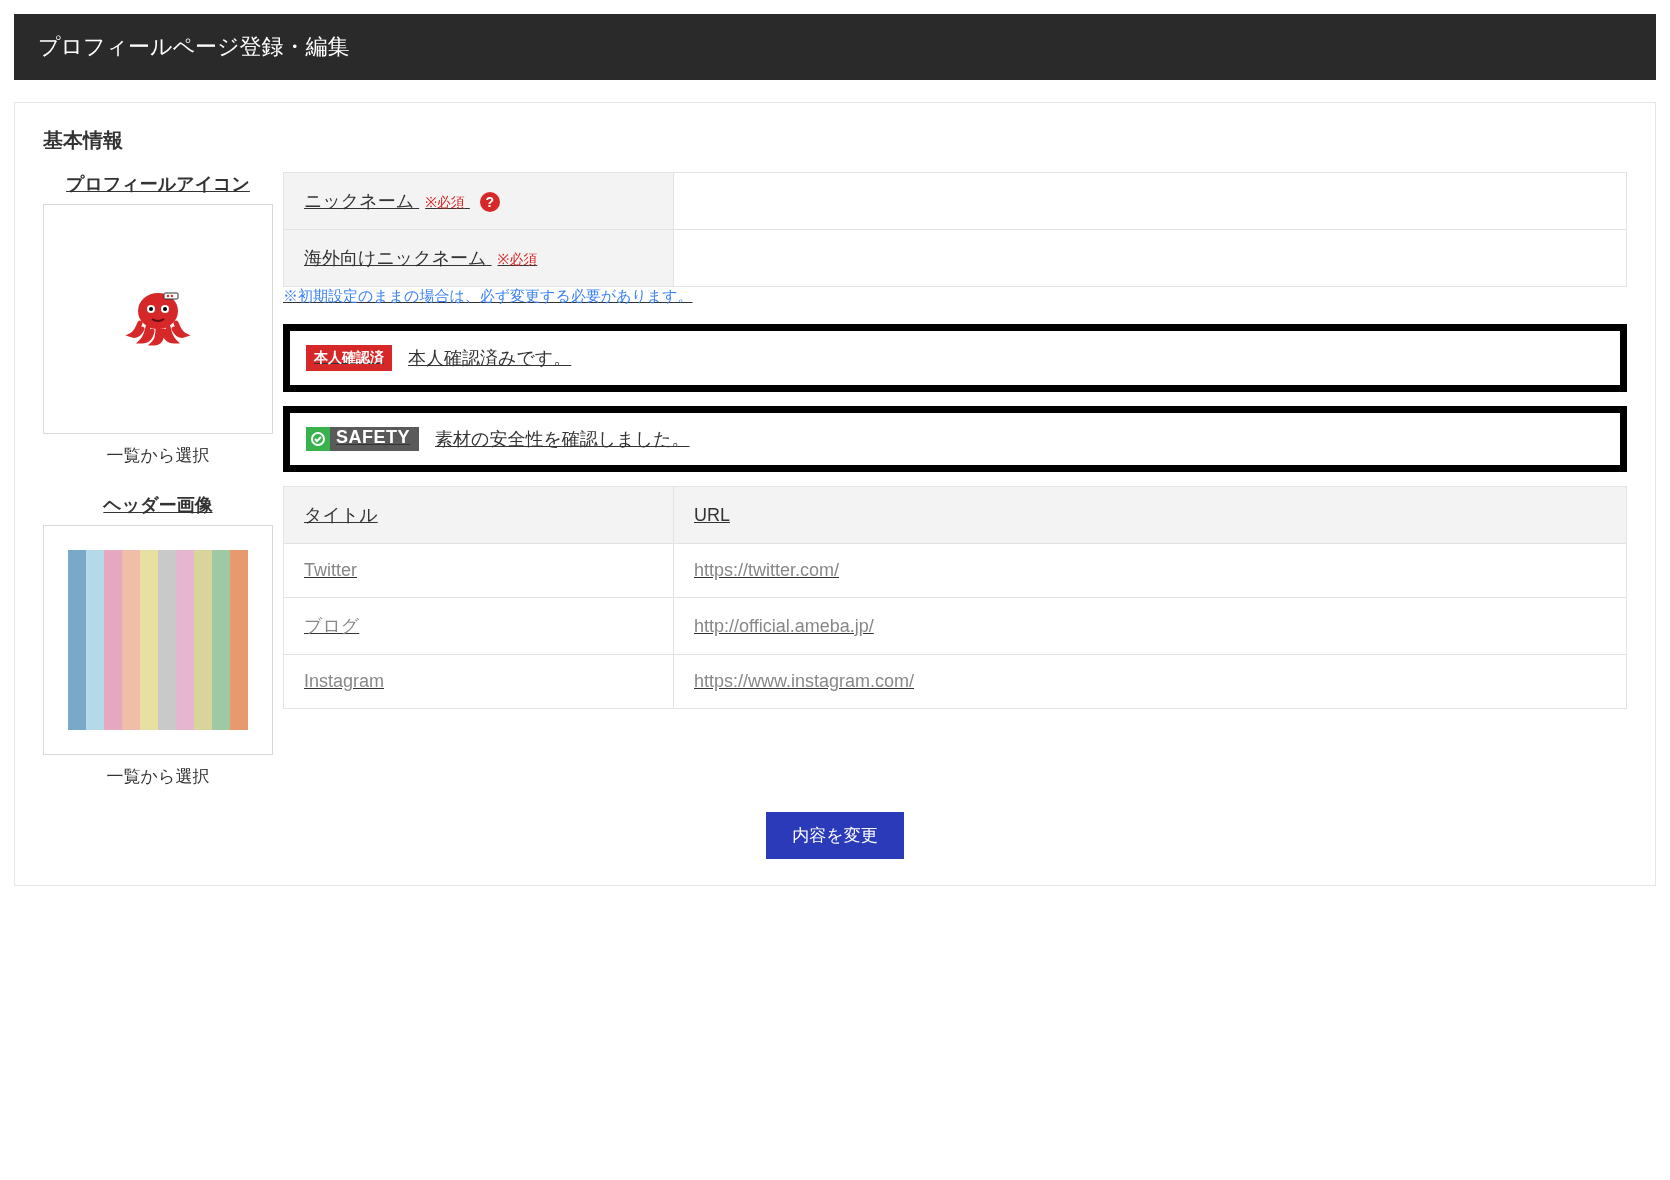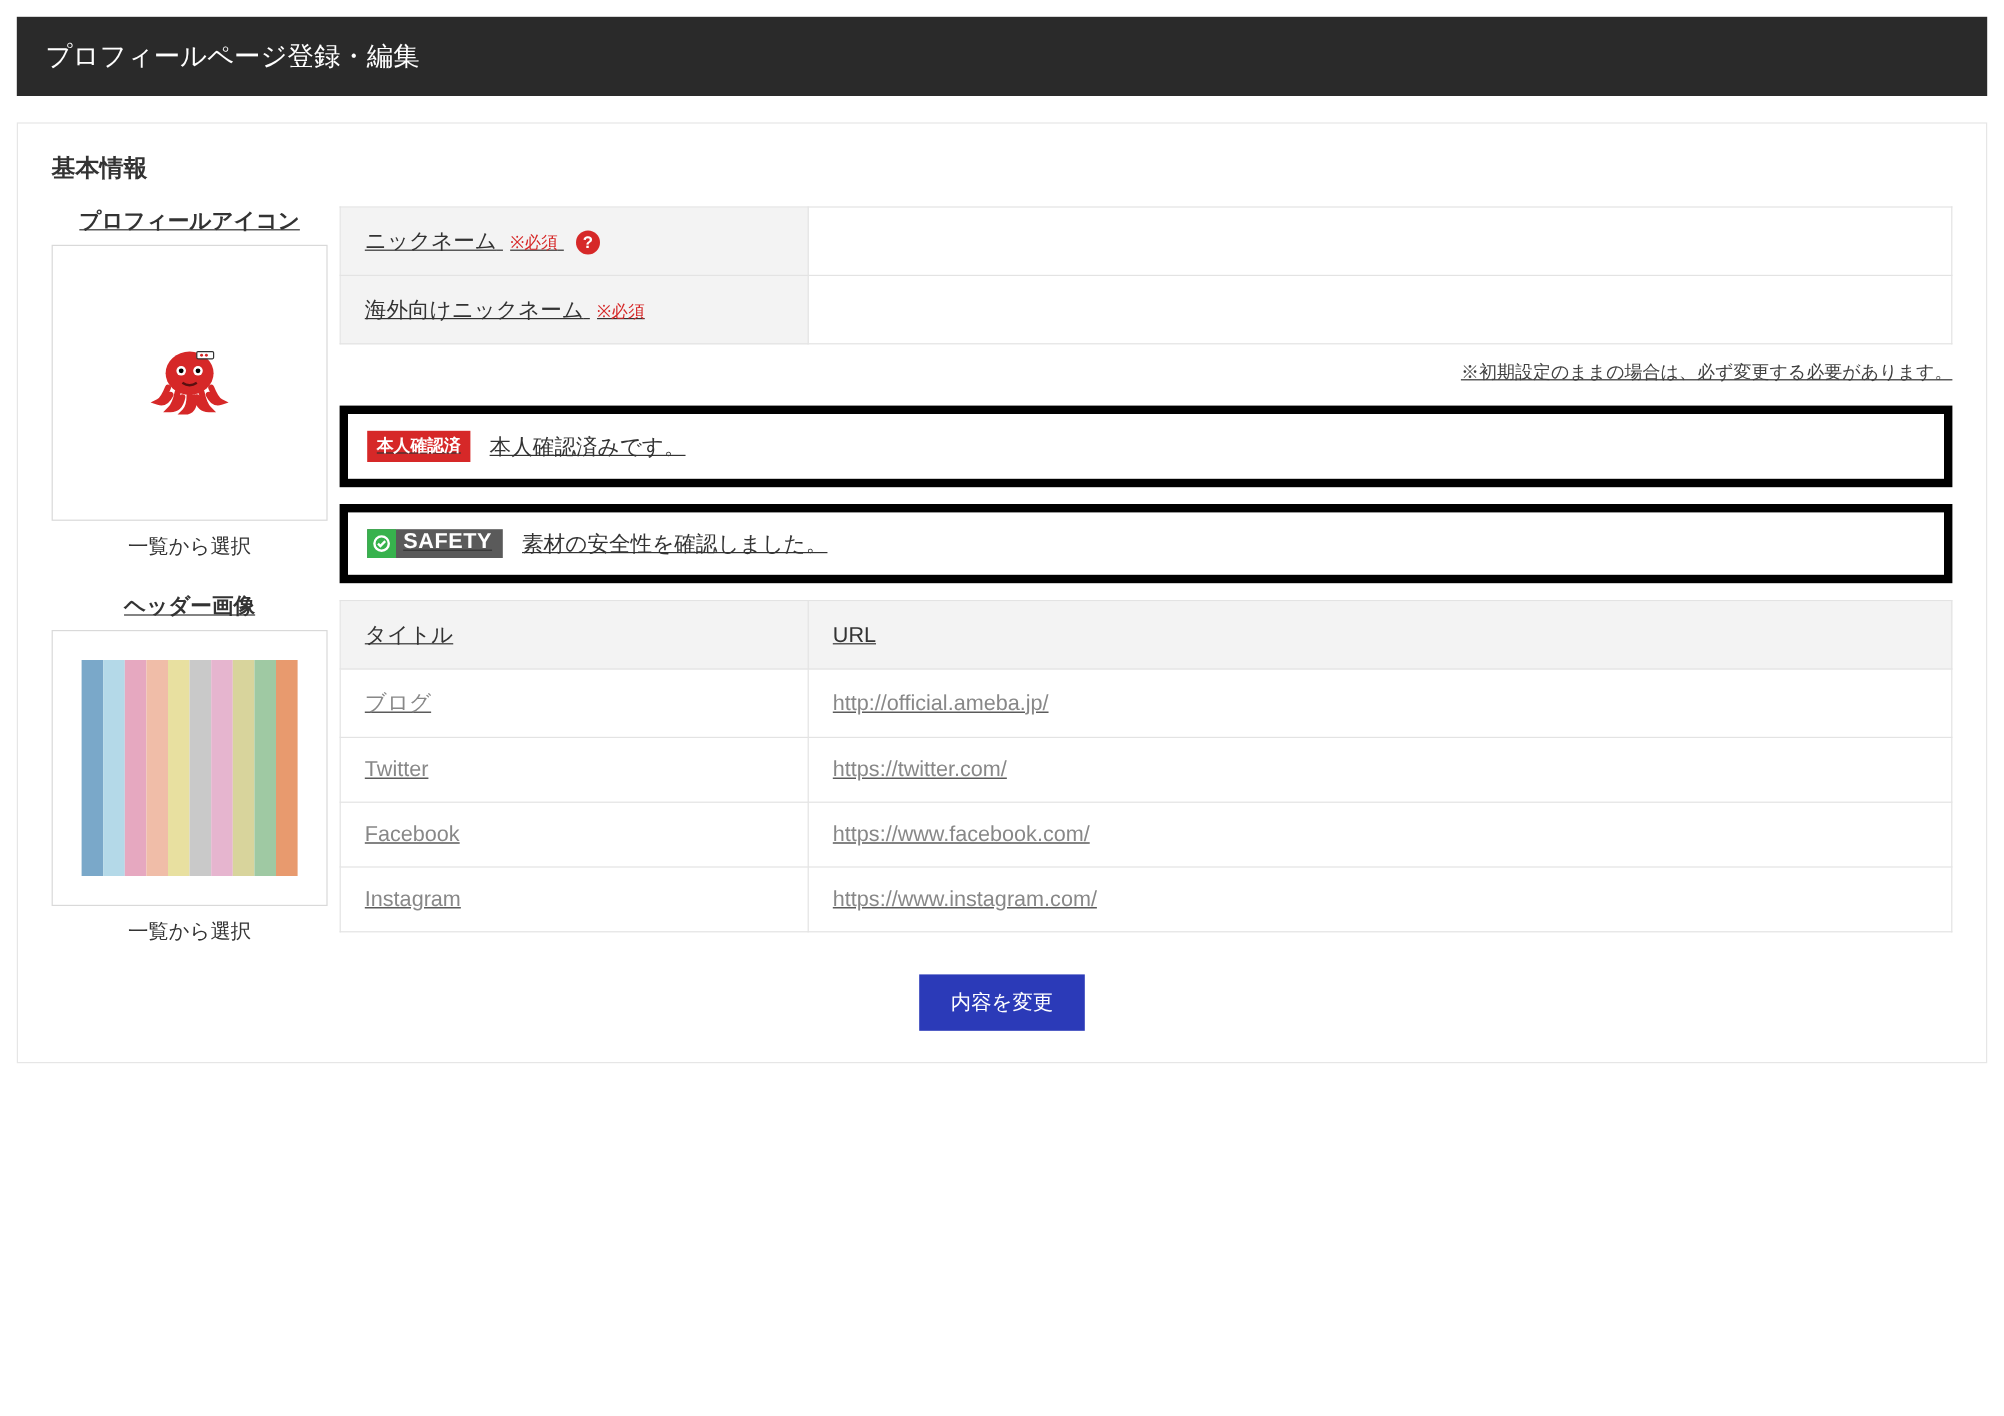--- a/index.html
+++ b/index.html
@@ -11,21 +11,21 @@
     .left-col { width: 230px; flex-shrink: 0; text-align: center; }
     .left-col h4 { font-size: 18px; font-weight: 700; margin-bottom: 8px; }
     .image-box { border: 1px solid #d9d9d9; width: 230px; height: 230px; display: flex; align-items: center; justify-content: center; background: #fff; }
     .select-link { font-size: 17px; color: #333; margin-top: 10px; display: inline-block; }
     .right-col { flex: 1; }
     table.form-table { width: 100%; border-collapse: collapse; border: 1px solid #e3e3e3; }
     table.form-table th { background: #f3f3f3; text-align: left; font-weight: 500; font-size: 18px; padding: 16px 20px; width: 390px; border: 1px solid #e3e3e3; }
     table.form-table td { padding: 16px 20px; border: 1px solid #e3e3e3; background: #fff; }
     .req { color: #d62828; font-size: 14px; margin-left: 6px; }
     .help-icon { display: inline-flex; width: 20px; height: 20px; background: #d62828; color: #fff; border-radius: 50%; align-items: center; justify-content: center; font-size: 14px; font-weight: 700; margin-left: 10px; vertical-align: middle; }
-    .warn-text { color: #404040; font-size: 15px; text-align: right; margin-top: 14px; margin-bottom: 18px; }
+    .warn-text { color: #3b82f6; font-size: 15px; text-align: left; margin-bottom: 18px; }
     .status-row { border: 7px solid #000000; padding: 14px 16px; display: flex; align-items: center; gap: 16px; font-size: 18px; margin-bottom: 14px; }
     .badge-red { background: #d62828; color: #fff; font-size: 14px; font-weight: 700; padding: 4px 8px; }
     .badge-safety { display: inline-flex; align-items: flex-start; gap: 6px; background: #5a5a5a; color: #fff; font-size: 18px; font-weight: 700; padding: 0 9px 0 0; letter-spacing: 0.5px; }
     .badge-safety .check { width: 24px; height: 24px; background: #37b24d; display: flex; align-items: center; justify-content: center; }
     table.links-table { width: 100%; border-collapse: collapse; border: 1px solid #e3e3e3; margin-top: 4px; }
     table.links-table th { background: #f3f3f3; text-align: left; font-weight: 500; font-size: 18px; padding: 16px 20px; border: 1px solid #e3e3e3; }
     table.links-table th:first-child { width: 390px; }
     table.links-table td { padding: 16px 20px; font-size: 18px; color: #888; border: 1px solid #e3e3e3; }
     .submit-row { text-align: center; margin-top: 24px; }
     .submit-btn { background: #2b3ab8; color: #fff; border: none; font-size: 17px; padding: 12px 26px; cursor: pointer; }
@@ -125,30 +125,26 @@
         <span>素材の安全性を確認しました。</span>
       </div>
 
       <table class="links-table">
         <tbody>
             <tr>
           <th>タイトル</th>
           <th>URL</th>
         </tr>
         <tr>
-          <td>ブログ</td>
-          <td>http://official.ameba.jp/</td>
-        </tr>
-        <tr>
           <td>Twitter</td>
           <td>https://twitter.com/</td>
         </tr>
         <tr>
-          <td>Facebook</td>
-          <td>https://www.facebook.com/</td>
+          <td>ブログ</td>
+          <td>http://official.ameba.jp/</td>
         </tr>
         <tr>
           <td>Instagram</td>
           <td>https://www.instagram.com/</td>
         </tr>
       </tbody>
         </table>
 
     </div>
   </div>

